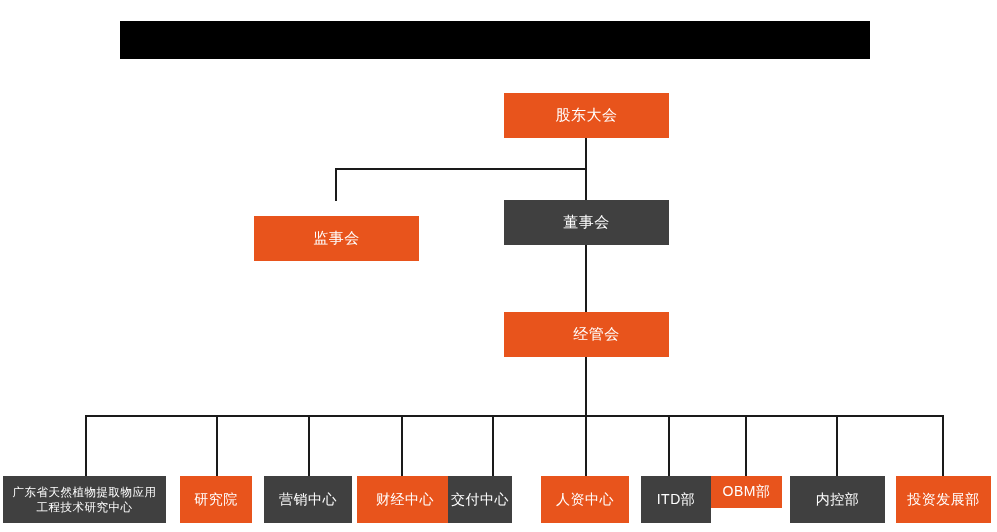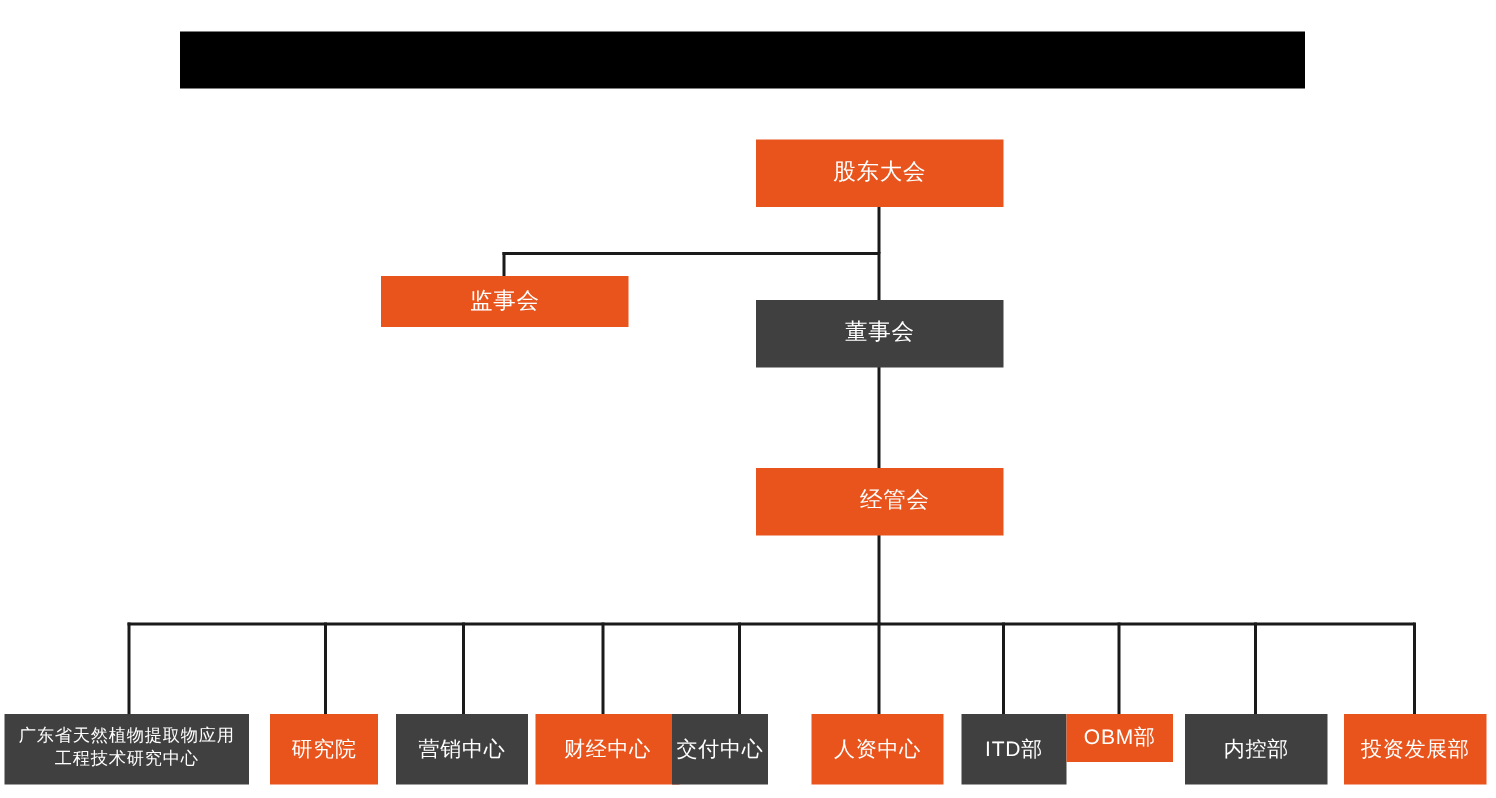--- a/index.html
+++ b/index.html
@@ -41,21 +41,21 @@
     font-weight: 400;
     user-select: none;
   }
   .node.dark  { background: #e8541c; }
   .node.light { background: #404040; }
 
   .node-lvl1 { font-size: 15px; }
   .node-lvl2 { font-size: 15px; }
   .node-lvl3 { font-size: 15px; padding-left: 20px; }
   .node-leaf { font-size: 14px; }
-  .node-leaf.small { font-size: 11.5px; padding: 0 6px; font-family: Liberation Mono, monospace; }
+  .node-leaf.small { font-size: 11.5px; padding: 0 6px; }
 
   
   .ln {
     position: absolute;
     background: #1a1a1a;
   }
   .ln.v { width: 2px; }
   .ln.h { height: 2px; }
 </style>
 </head>
@@ -84,21 +84,21 @@
   <div class="ln v" style="left:401px; top:415px; height:61px;"></div>
   <div class="ln v" style="left:492px; top:415px; height:61px;"></div>
   <div class="ln v" style="left:585px; top:415px; height:61px;"></div>
   <div class="ln v" style="left:668px; top:415px; height:61px;"></div>
   <div class="ln v" style="left:745px; top:415px; height:61px;"></div>
   <div class="ln v" style="left:836px; top:415px; height:61px;"></div>
   <div class="ln v" style="left:942px; top:415px; height:61px;"></div>
 
   <div class="node node-lvl1 dark" style="left:504px; top:93px; width:165px; height:45px;">股东大会</div>
 
-  <div class="node node-lvl2 dark" style="left:254px; top:184px; width:165px; height:34px;">监事会</div>
+  <div class="node node-lvl2 dark" style="left:254px; top:216px; width:165px; height:45px;">监事会</div>
   <div class="node node-lvl2 light" style="left:504px; top:200px; width:165px; height:45px;">董事会</div>
 
   <div class="node node-lvl3 dark" style="left:504px; top:312px; width:165px; height:45px;">经管会</div>
 
   <div class="node node-leaf small light" style="left:3px; top:476px; width:163px; height:47px;">广东省天然植物提取物应用工程技术研究中心</div>
   <div class="node node-leaf dark" style="left:180px; top:476px; width:72px; height:47px;">研究院</div>
   <div class="node node-leaf light" style="left:264px; top:476px; width:88px; height:47px;">营销中心</div>
   <div class="node node-leaf dark" style="left:357px; top:476px; width:96px; height:47px;">财经中心</div>
   <div class="node node-leaf light" style="left:448px; top:476px; width:64px; height:47px;">交付中心</div>
   <div class="node node-leaf dark" style="left:541px; top:476px; width:88px; height:47px;">人资中心</div>

